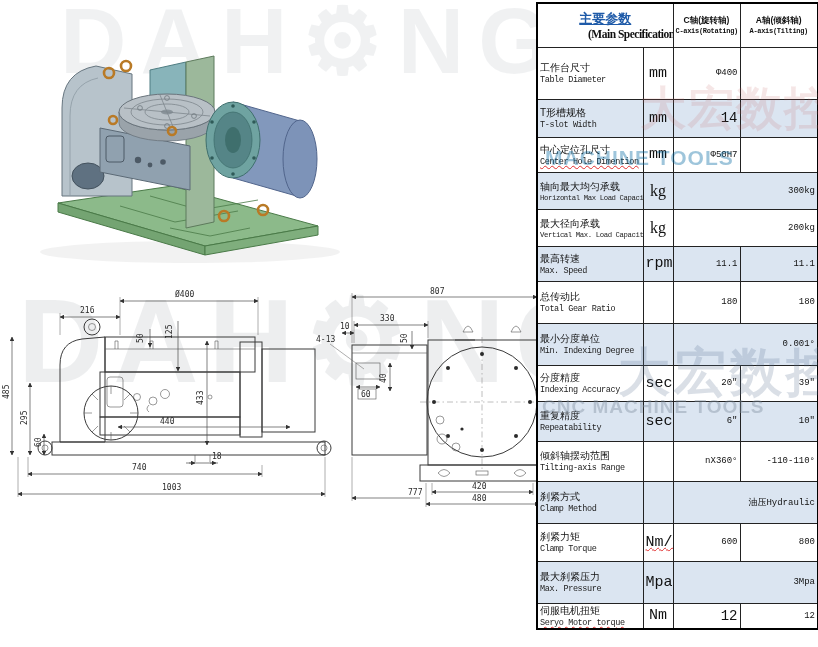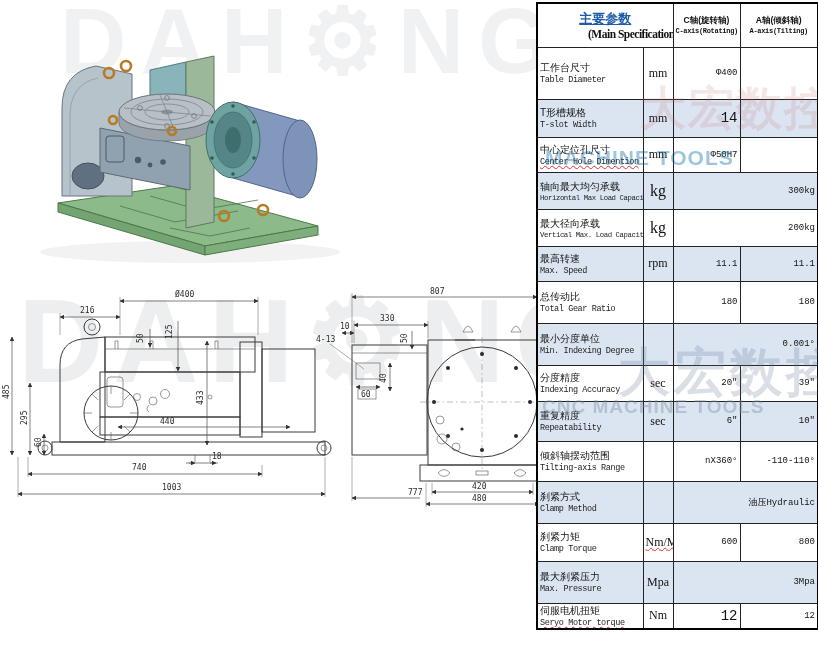--- a/index.html
+++ b/index.html
@@ -43,21 +43,21 @@
   tbody tr:nth-child(even){background:#dbe5f1;}
   .t-cn{color:#1e5aa8;font-weight:bold;font-size:13px;text-decoration:underline;text-align:center;}
   .t-en{font-family:"Liberation Serif",serif;font-weight:bold;font-size:11.5px;letter-spacing:-.5px;
         white-space:nowrap;text-align:left;padding-left:48px;}
   .h-cn{font-size:8.5px;text-align:center;white-space:nowrap;}
   .h-en{font-family:"Liberation Mono",monospace;font-size:7px;letter-spacing:-.3px;text-align:center;white-space:nowrap;}
   .row-cn{font-size:10px;text-align:left;white-space:nowrap;}
   .row-en{font-family:"Liberation Mono",monospace;font-size:8.5px;letter-spacing:-.4px;color:#222;
           text-align:left;white-space:nowrap;}
   .row-en.sm{font-size:7.3px;letter-spacing:-.4px;}
-  .unit{font-family:Liberation Serif, serif;font-size:12px;text-align:center;}
+  .unit{font-family:Liberation Mono, monospace;font-size:15px;text-align:center;}
   .unit.big{font-family:"Liberation Serif",serif;font-size:16px;}
   .val{font-family:"Liberation Mono",monospace;font-size:9px;text-align:right;}
   .val.big{font-size:14px;}
   .sp{text-decoration-line:underline;text-decoration-style:wavy;text-decoration-color:#e03030;
       text-decoration-thickness:1px;}
 </style>
 </head>
 <body>
 
 <div class="page">

